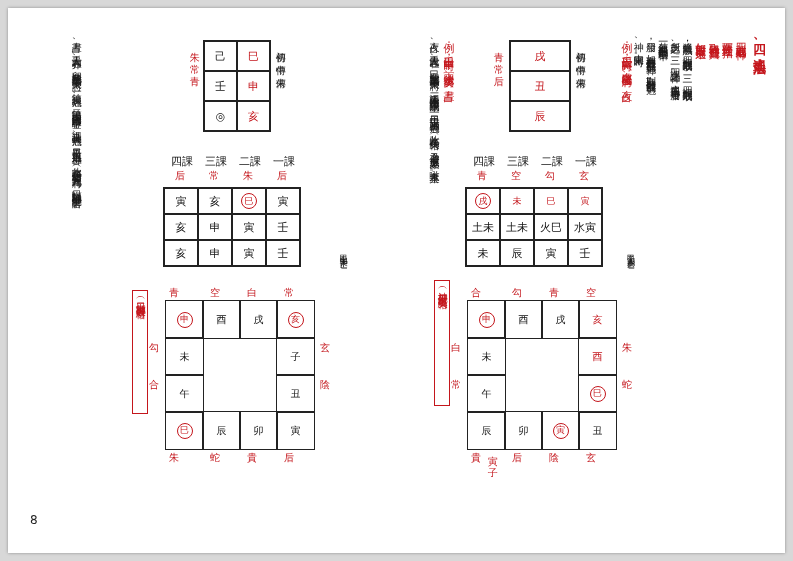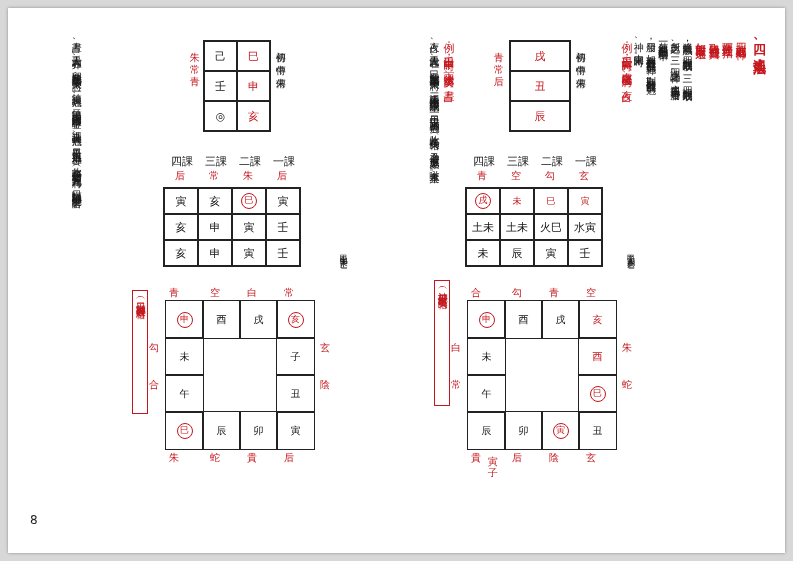--- a/index.html
+++ b/index.html
@@ -32,21 +32,21 @@
 
   
   .grid3{position:absolute;border:1px solid #222;display:grid;}
   .grid3 .cell{
     border:1px solid #222;display:flex;align-items:center;justify-content:center;
     font-size:11px;color:#111;
   }
   .cell.r{color:#c4161c;}
 
   
-  .courses{position:absolute;font-family:Liberation Mono, monospace;}
+  .courses{position:absolute;}
   .courses .hdr{display:flex;justify-content:flex-end;gap:0;}
   .courses .hdr span{width:34px;text-align:center;font-size:11px;color:#111;}
   .cgrid{display:grid;grid-template-columns:repeat(4,34px);grid-auto-rows:26px;border:1px solid #222;}
   .cgrid div{border:1px solid #222;display:flex;align-items:center;justify-content:center;font-size:11px;color:#111;position:relative;}
 
   
   .palace{position:absolute;width:150px;height:150px;}
   .palace .p{
     position:absolute;width:37px;height:37px;border:1px solid #222;
     display:flex;align-items:center;justify-content:center;font-size:10px;color:#111;

